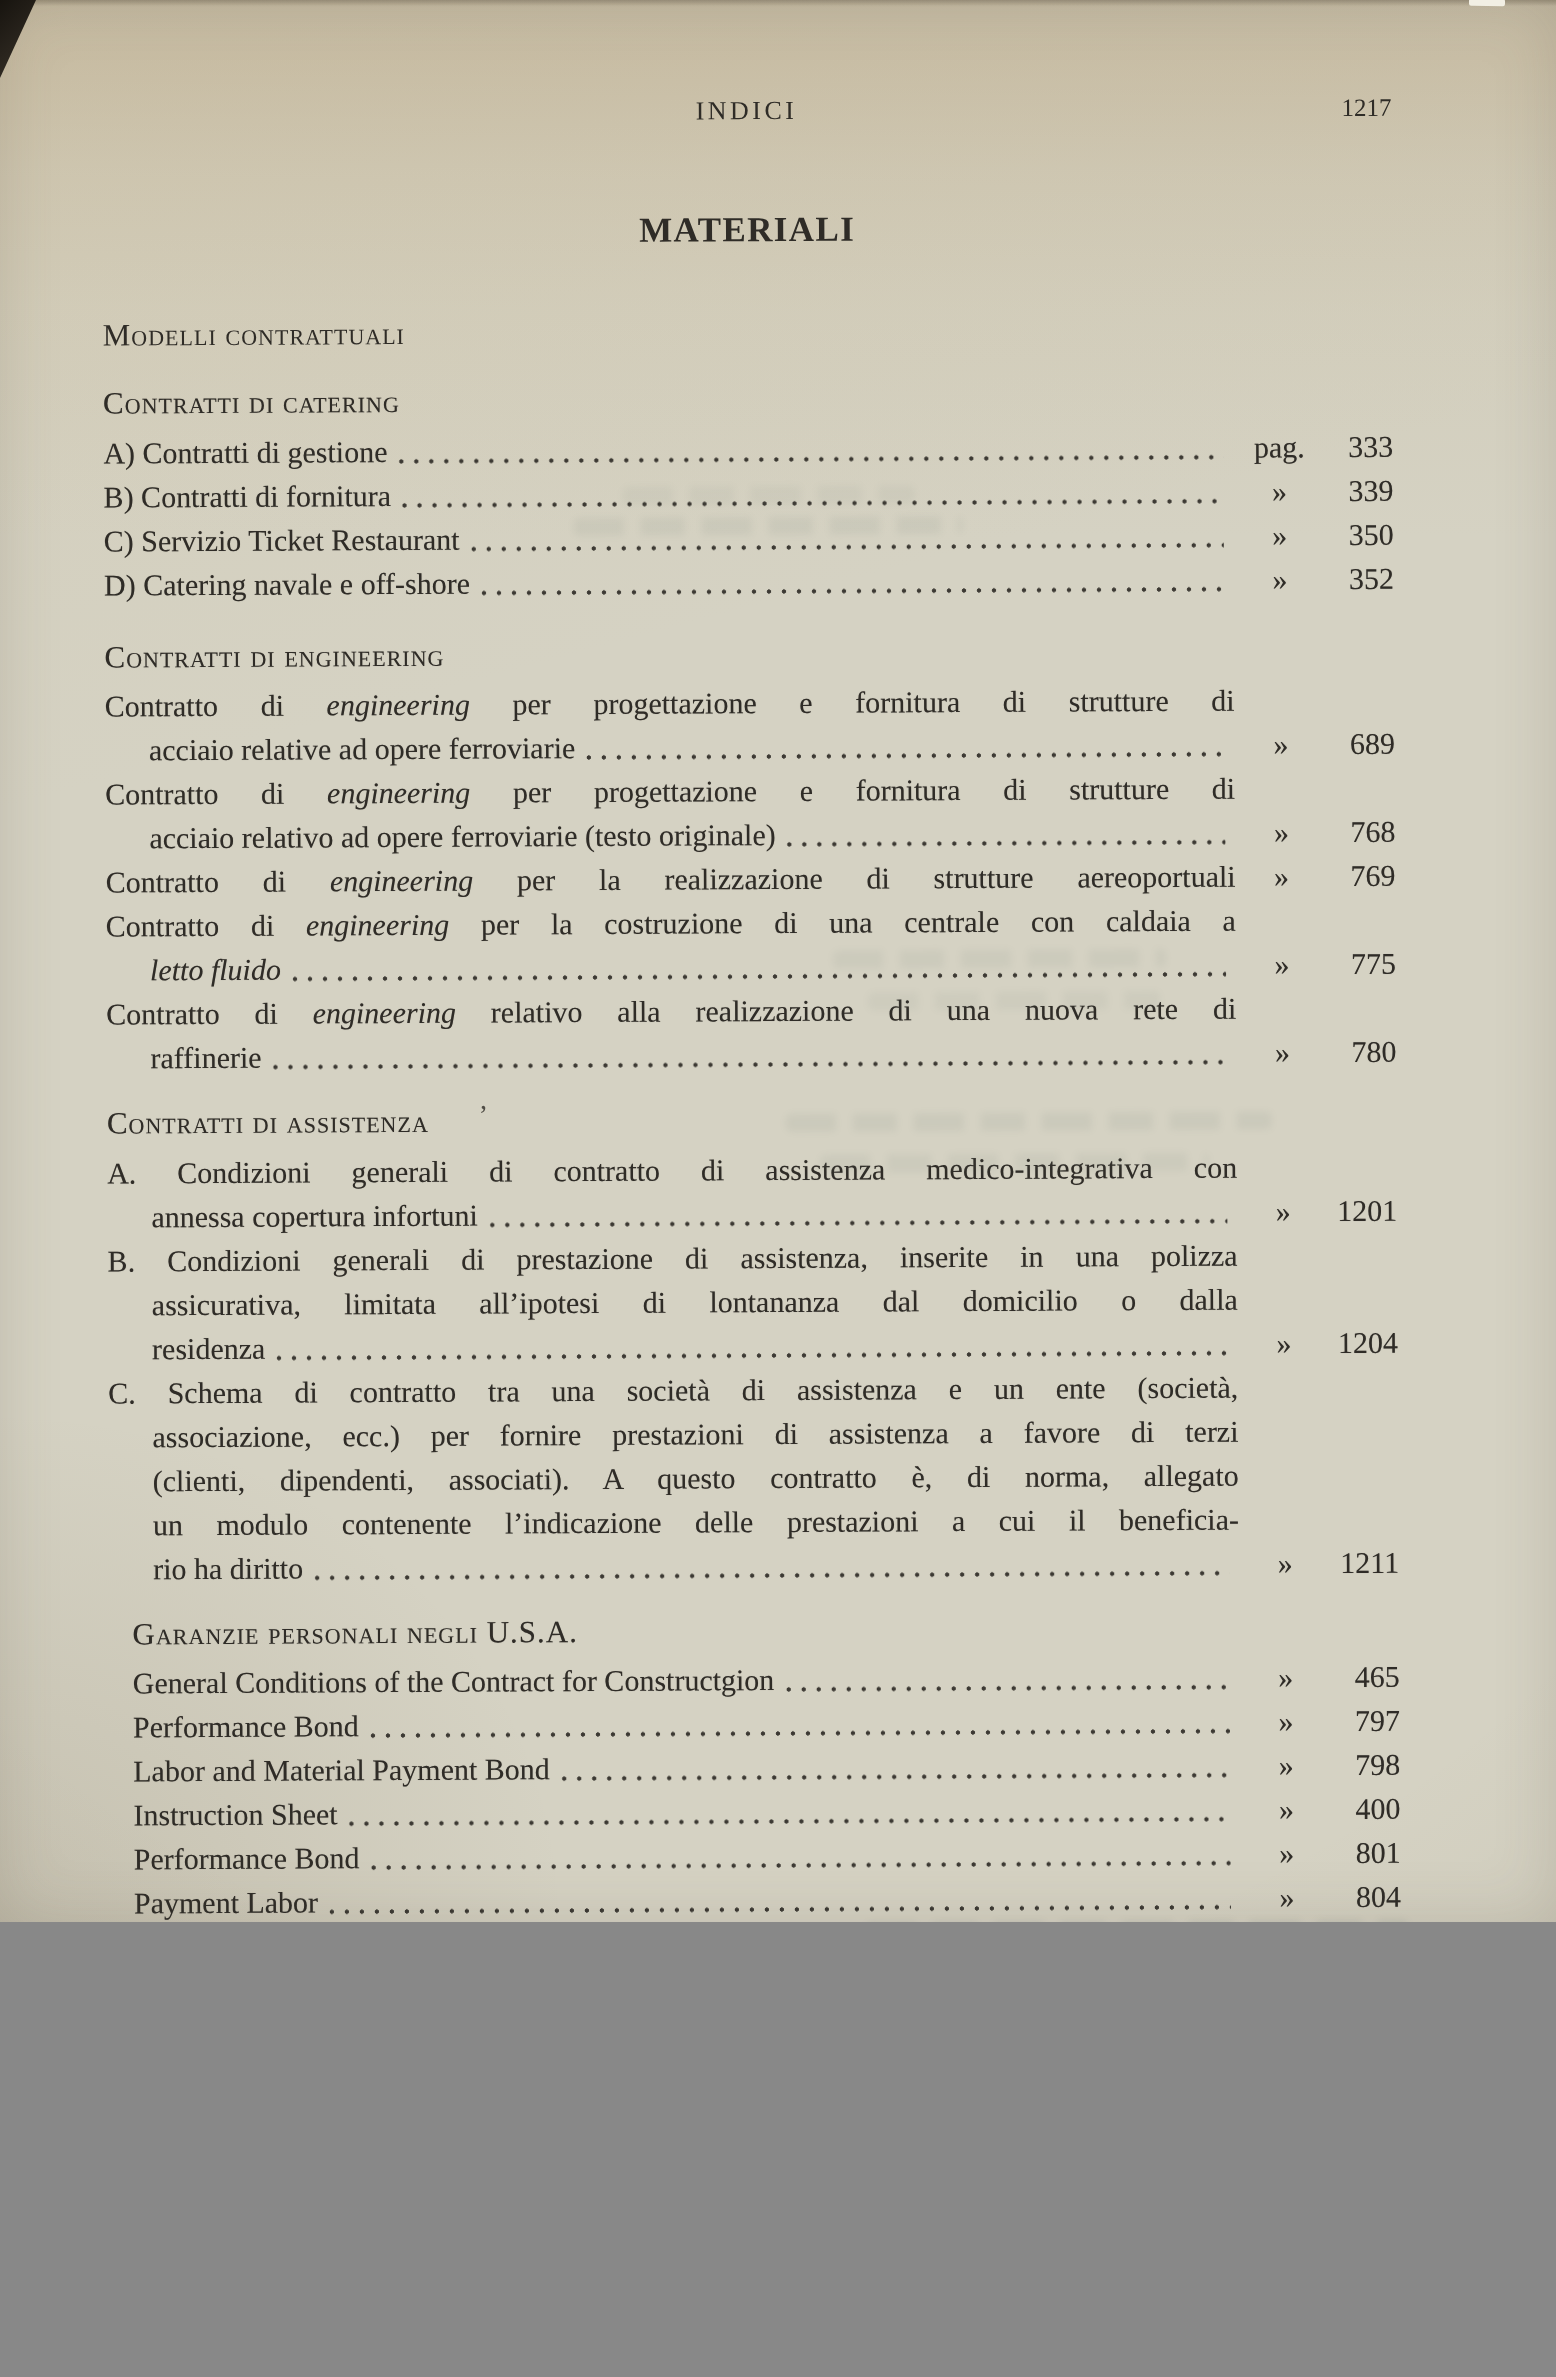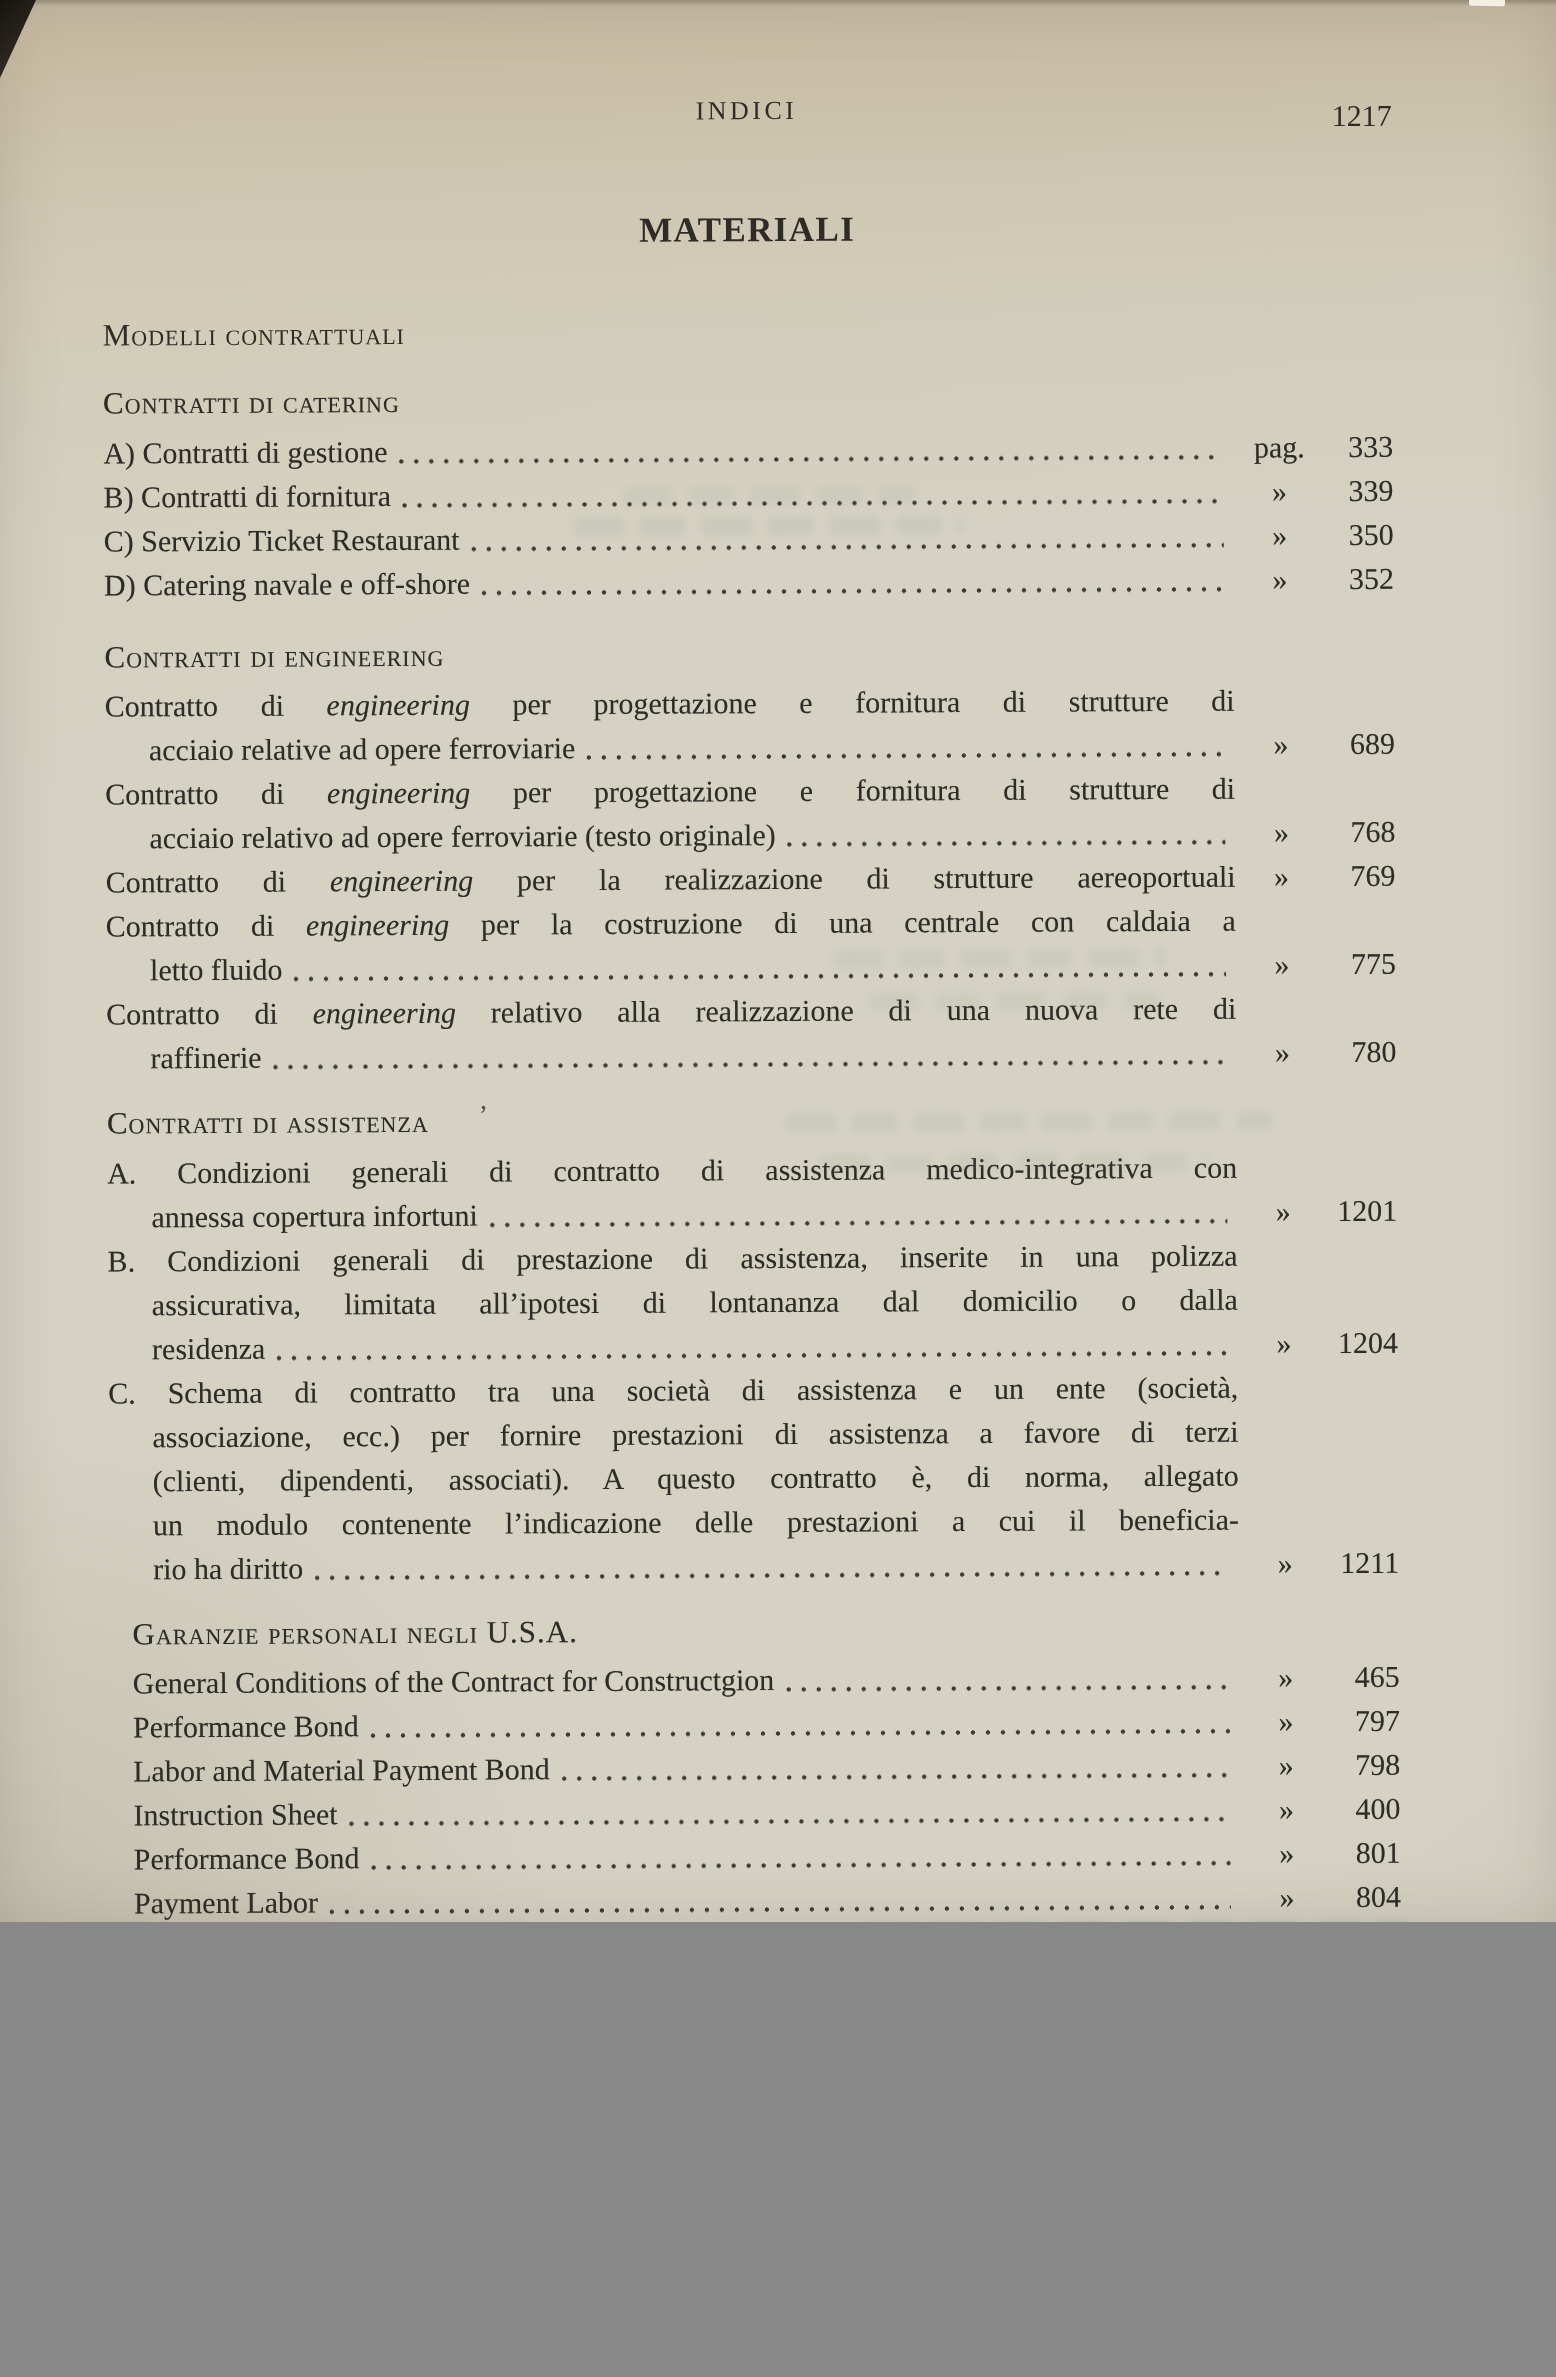--- a/index.html
+++ b/index.html
@@ -11,21 +11,21 @@
       linear-gradient(180deg, rgba(120,98,62,.30) 0px, rgba(156,132,92,.26) 7px, rgba(172,148,108,.30) 3%, rgba(180,160,122,.20) 9%, rgba(190,175,140,.12) 16%, rgba(0,0,0,0) 28%),
       linear-gradient(165deg, rgba(205,185,145,.18) 0%, rgba(0,0,0,0) 35%),
       radial-gradient(52% 38% at 0% 100%, rgba(118,104,78,.16), rgba(0,0,0,0) 70%),
       radial-gradient(135% 112% at 48% 42%, rgba(0,0,0,0) 55%, rgba(108,95,70,.15) 92%, rgba(95,82,58,.22) 100%),
       #d5d2c3;
     box-shadow: inset 0 0 62px rgba(90,80,60,.18);
   }
   .sheet{position:absolute;inset:0;transform:rotate(-0.3deg);}
   .rh-row{position:absolute;top:89px;left:106px;width:1290px;height:44px;line-height:44px;}
   .running-head{display:block;text-align:center;font-size:26px;letter-spacing:3.5px;}
-  .folio{position:absolute;right:0;top:8px;font-size:30px;}
+  .folio{position:absolute;right:0;top:0;font-size:25px;}
   .title{position:absolute;top:208px;left:106px;width:1290px;text-align:center;
          font-size:35px;font-weight:bold;letter-spacing:1.4px;line-height:44px;}
   .group-heading{position:absolute;top:310px;left:106px;width:1290px;height:44px;line-height:44px;
          font-variant:small-caps;font-size:31px;letter-spacing:1px;}
   #toc{position:absolute;left:106px;top:378px;width:1290px;font-size:30px;line-height:44px;
        text-shadow:0 0 0.7px rgba(47,44,39,.35);}
   .section{--off:0px;}
   .section:nth-child(2){margin-top:28px;}
   .section:nth-child(3){margin-top:21px;}
   .section:nth-child(4){margin-top:21px;}
@@ -139,21 +139,21 @@
             <div class="marker">»</div>
             <div class="pageno">769</div>
           </div>
           <div class="row">
             <div class="text just"><span>Contratto di </span><em>engineering</em><span> per la costruzione di una centrale con caldaia a</span></div>
             <div class="marker"></div>
             <div class="pageno"></div>
           </div>
           <div class="row">
             <div class="text ind dotline">
-              <div class="label" style="display: inline;"><span>letto fluido</span></div>
+              <div class="label" style="display: inline; font-style: italic;"><span>letto fluido</span></div>
               <div class="dots"></div>
             </div>
             <div class="marker">»</div>
             <div class="pageno">775</div>
           </div>
           <div class="row">
             <div class="text just"><span>Contratto di </span><em>engineering</em><span> relativo alla realizzazione di una nuova rete di</span></div>
             <div class="marker"></div>
             <div class="pageno"></div>
           </div>

